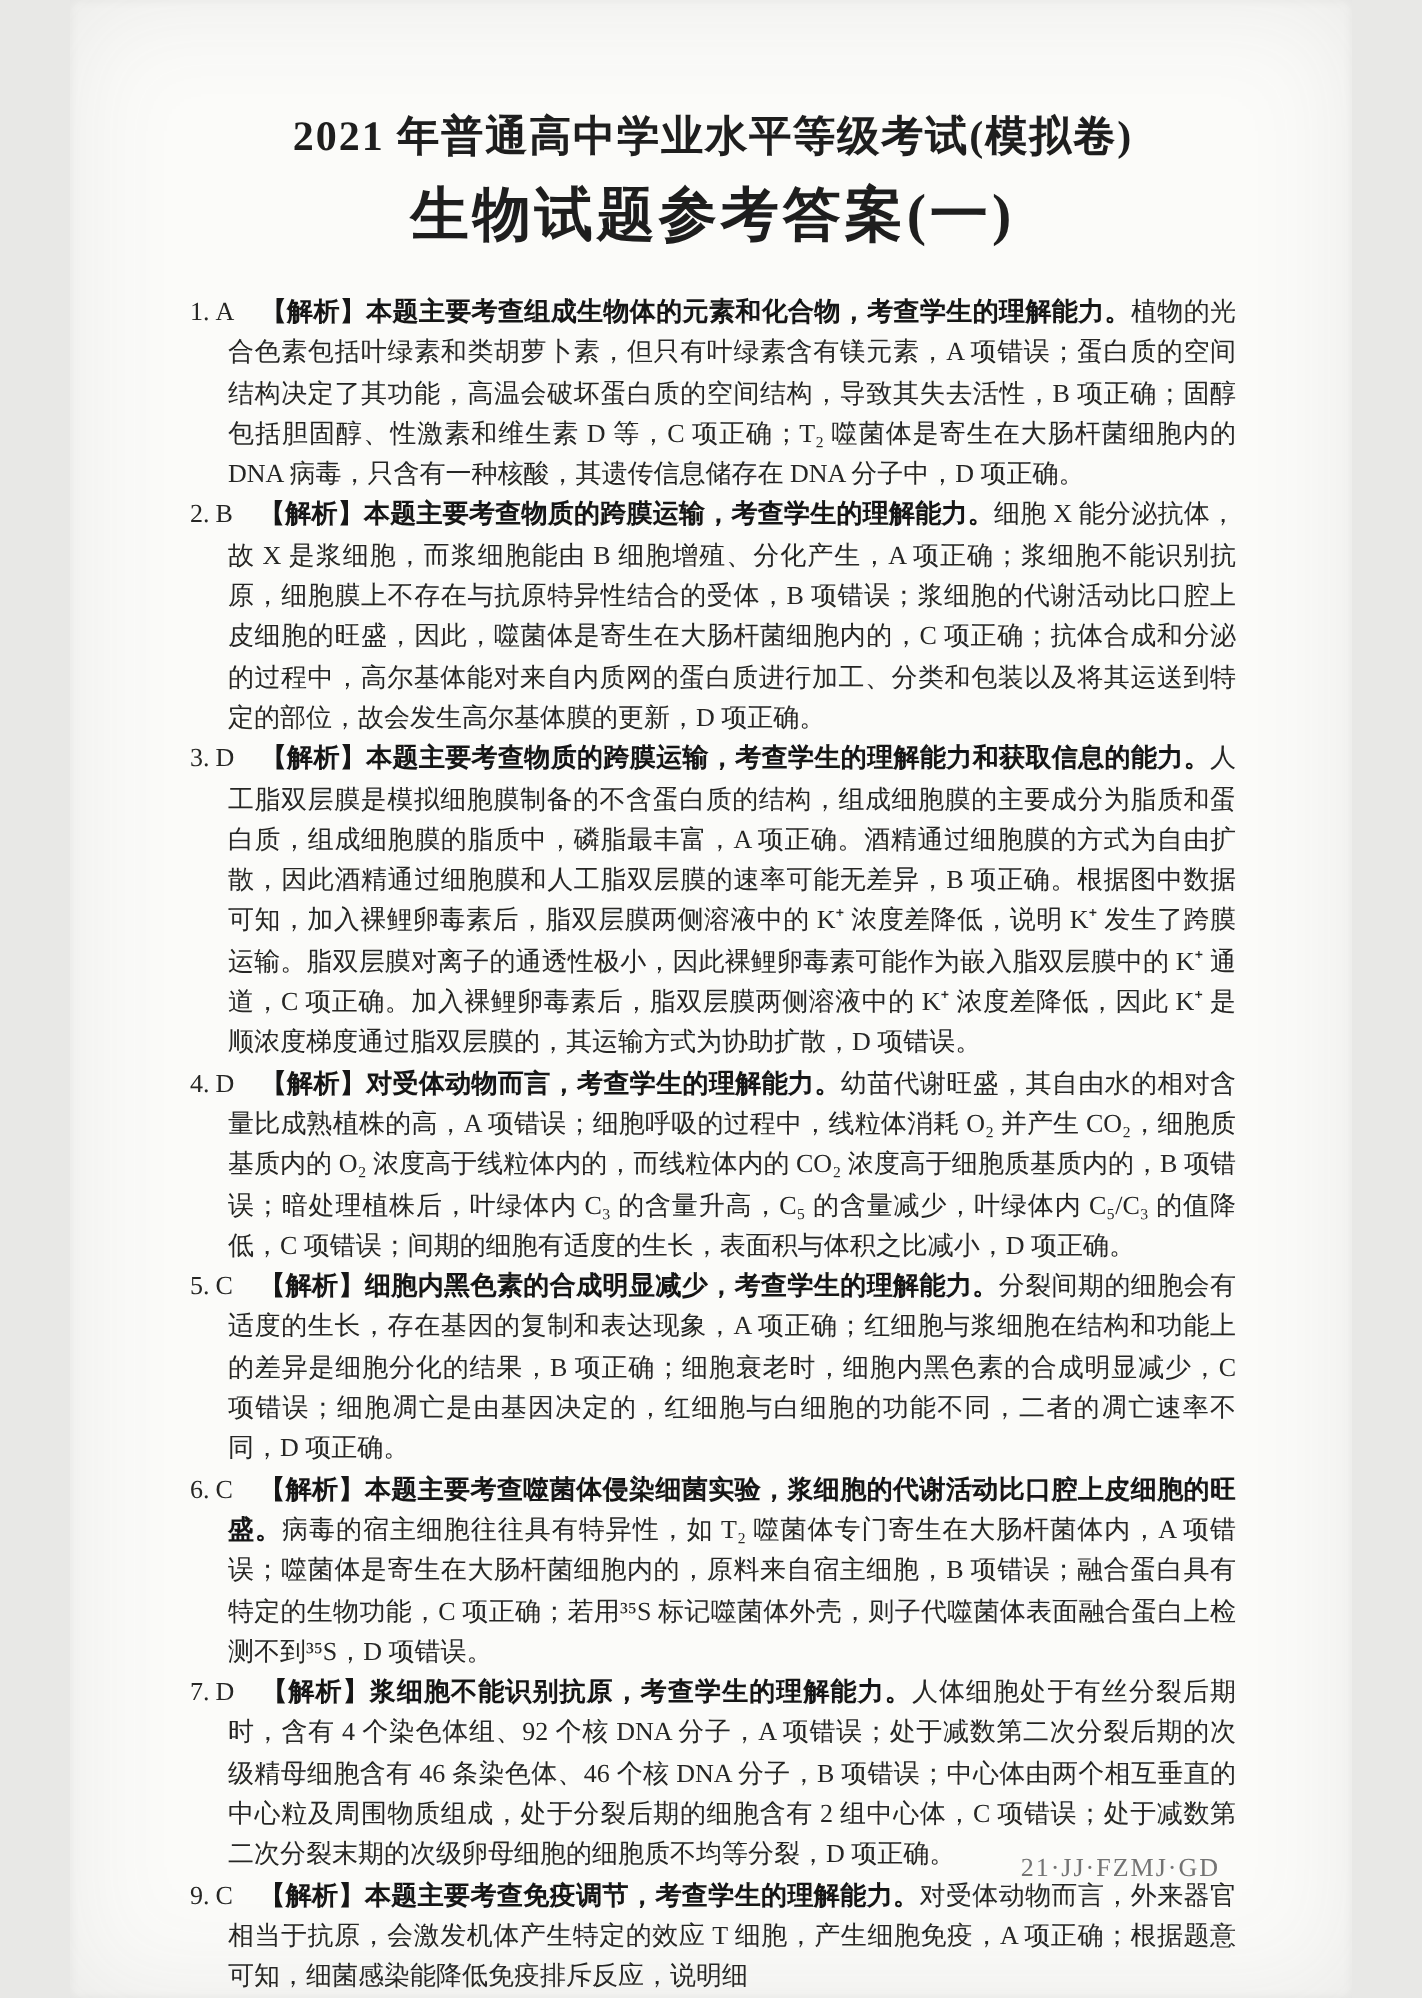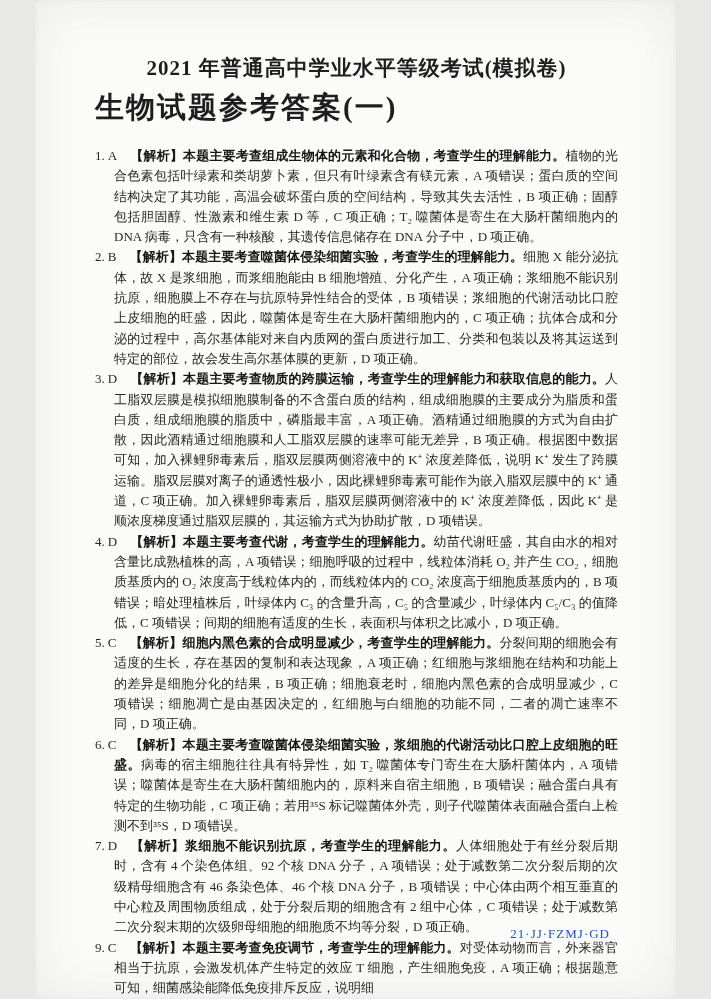--- a/index.html
+++ b/index.html
@@ -19,20 +19,21 @@
   .title1 {
     margin:0 0 6px 0;
     text-align:center;
     font-size:21px;
     font-weight:bold;
     letter-spacing:1px;
     font-family:"Liberation Serif", serif;
   }
   .title2 {
     margin:0 0 18px 0;
+    text-align:center;
     font-size:29px;
     font-weight:bold;
     letter-spacing:2px;
     font-family:"Liberation Serif", serif;
   }
 
   .items { }
   .item {
     font-size:13px;
     line-height:20.3px;
@@ -63,42 +64,42 @@
     font-weight:bold;
     font-size:13.5px;
     color:#222;
   }
   .footer-center .pg { margin-left:14px; }
   .footer-code {
     position:absolute;
     right:66px; top:1px;
     font-family:"Liberation Serif", serif;
     font-size:13px;
-    color:#1d4ed8;
+    color:#737373;
     letter-spacing:1px;
   }
 </style>
 </head>
 <body>
 
 <div class="page">
   <div class="content">
 
     <div class="title1">2021 年普通高中学业水平等级考试(模拟卷)</div>
     <div class="title2">生物试题参考答案(一)</div>
 
     <div class="items">
 
       <div class="item"><span class="qnum">1.</span><span class="ans">A</span><span class="lead">【解析】本题主要考查组成生物体的元素和化合物，考查学生的理解能力。</span><span class="expl">植物的光合色素包括叶绿素和类胡萝卜素，但只有叶绿素含有镁元素，A 项错误；蛋白质的空间结构决定了其功能，高温会破坏蛋白质的空间结构，导致其失去活性，B 项正确；固醇包括胆固醇、性激素和维生素 D 等，C 项正确；T₂ 噬菌体是寄生在大肠杆菌细胞内的 DNA 病毒，只含有一种核酸，其遗传信息储存在 DNA 分子中，D 项正确。</span></div>
 
-      <div class="item"><span class="qnum">2.</span><span class="ans">B</span><span class="lead">【解析】本题主要考查噬菌体侵染细菌实验，考查学生的理解能力。</span><span class="expl">细胞 X 能分泌抗体，故 X 是浆细胞，而浆细胞能由 B 细胞增殖、分化产生，A 项正确；浆细胞不能识别抗原，细胞膜上不存在与抗原特异性结合的受体，B 项错误；浆细胞的代谢活动比口腔上皮细胞的旺盛，因此，噬菌体是寄生在大肠杆菌细胞内的，C 项正确；抗体合成和分泌的过程中，高尔基体能对来自内质网的蛋白质进行加工、分类和包装以及将其运送到特定的部位，故会发生高尔基体膜的更新，D 项正确。</span></div>
+      <div class="item"><span class="qnum">2.</span><span class="ans">B</span><span class="lead">【解析】本题主要考查物质的跨膜运输，考查学生的理解能力。</span><span class="expl">细胞 X 能分泌抗体，故 X 是浆细胞，而浆细胞能由 B 细胞增殖、分化产生，A 项正确；浆细胞不能识别抗原，细胞膜上不存在与抗原特异性结合的受体，B 项错误；浆细胞的代谢活动比口腔上皮细胞的旺盛，因此，噬菌体是寄生在大肠杆菌细胞内的，C 项正确；抗体合成和分泌的过程中，高尔基体能对来自内质网的蛋白质进行加工、分类和包装以及将其运送到特定的部位，故会发生高尔基体膜的更新，D 项正确。</span></div>
 
       <div class="item"><span class="qnum">3.</span><span class="ans">D</span><span class="lead">【解析】本题主要考查物质的跨膜运输，考查学生的理解能力和获取信息的能力。</span><span class="expl">人工脂双层膜是模拟细胞膜制备的不含蛋白质的结构，组成细胞膜的主要成分为脂质和蛋白质，组成细胞膜的脂质中，磷脂最丰富，A 项正确。酒精通过细胞膜的方式为自由扩散，因此酒精通过细胞膜和人工脂双层膜的速率可能无差异，B 项正确。根据图中数据可知，加入裸鲤卵毒素后，脂双层膜两侧溶液中的 K⁺ 浓度差降低，说明 K⁺ 发生了跨膜运输。脂双层膜对离子的通透性极小，因此裸鲤卵毒素可能作为嵌入脂双层膜中的 K⁺ 通道，C 项正确。加入裸鲤卵毒素后，脂双层膜两侧溶液中的 K⁺ 浓度差降低，因此 K⁺ 是顺浓度梯度通过脂双层膜的，其运输方式为协助扩散，D 项错误。</span></div>
 
-      <div class="item"><span class="qnum">4.</span><span class="ans">D</span><span class="lead">【解析】本题主要考查代谢，考查学生的理解能力。</span><span class="expl">幼苗代谢旺盛，其自由水的相对含量比成熟植株的高，A 项错误；细胞呼吸的过程中，线粒体消耗 O₂ 并产生 CO₂，细胞质基质内的 O₂ 浓度高于线粒体内的，而线粒体内的 CO₂ 浓度高于细胞质基质内的，B 项错误；暗处理植株后，叶绿体内 C₃ 的含量升高，C₅ 的含量减少，叶绿体内 C₅/C₃ 的值降低，C 项错误；间期的细胞有适度的生长，表面积与体积之比减小，D 项正确。</span></div>
+      <div class="item"><span class="qnum">4.</span><span class="ans">D</span><span class="lead">【解析】对受体动物而言，考查学生的理解能力。</span><span class="expl">幼苗代谢旺盛，其自由水的相对含量比成熟植株的高，A 项错误；细胞呼吸的过程中，线粒体消耗 O₂ 并产生 CO₂，细胞质基质内的 O₂ 浓度高于线粒体内的，而线粒体内的 CO₂ 浓度高于细胞质基质内的，B 项错误；暗处理植株后，叶绿体内 C₃ 的含量升高，C₅ 的含量减少，叶绿体内 C₅/C₃ 的值降低，C 项错误；间期的细胞有适度的生长，表面积与体积之比减小，D 项正确。</span></div>
 
       <div class="item"><span class="qnum">5.</span><span class="ans">C</span><span class="lead">【解析】细胞内黑色素的合成明显减少，考查学生的理解能力。</span><span class="expl">分裂间期的细胞会有适度的生长，存在基因的复制和表达现象，A 项正确；红细胞与浆细胞在结构和功能上的差异是细胞分化的结果，B 项正确；细胞衰老时，细胞内黑色素的合成明显减少，C 项错误；细胞凋亡是由基因决定的，红细胞与白细胞的功能不同，二者的凋亡速率不同，D 项正确。</span></div>
 
       <div class="item"><span class="qnum">6.</span><span class="ans">C</span><span class="lead">【解析】本题主要考查噬菌体侵染细菌实验，浆细胞的代谢活动比口腔上皮细胞的旺盛。</span><span class="expl">病毒的宿主细胞往往具有特异性，如 T₂ 噬菌体专门寄生在大肠杆菌体内，A 项错误；噬菌体是寄生在大肠杆菌细胞内的，原料来自宿主细胞，B 项错误；融合蛋白具有特定的生物功能，C 项正确；若用³⁵S 标记噬菌体外壳，则子代噬菌体表面融合蛋白上检测不到³⁵S，D 项错误。</span></div>
 
       <div class="item"><span class="qnum">7.</span><span class="ans">D</span><span class="lead">【解析】浆细胞不能识别抗原，考查学生的理解能力。</span><span class="expl">人体细胞处于有丝分裂后期时，含有 4 个染色体组、92 个核 DNA 分子，A 项错误；处于减数第二次分裂后期的次级精母细胞含有 46 条染色体、46 个核 DNA 分子，B 项错误；中心体由两个相互垂直的中心粒及周围物质组成，处于分裂后期的细胞含有 2 组中心体，C 项错误；处于减数第二次分裂末期的次级卵母细胞的细胞质不均等分裂，D 项正确。</span></div>
 
 
       <div class="item"><span class="qnum">9.</span><span class="ans">C</span><span class="lead">【解析】本题主要考查免疫调节，考查学生的理解能力。</span><span class="expl">对受体动物而言，外来器官相当于抗原，会激发机体产生特定的效应 T 细胞，产生细胞免疫，A 项正确；根据题意可知，细菌感染能降低免疫排斥反应，说明细</span></div>
 

